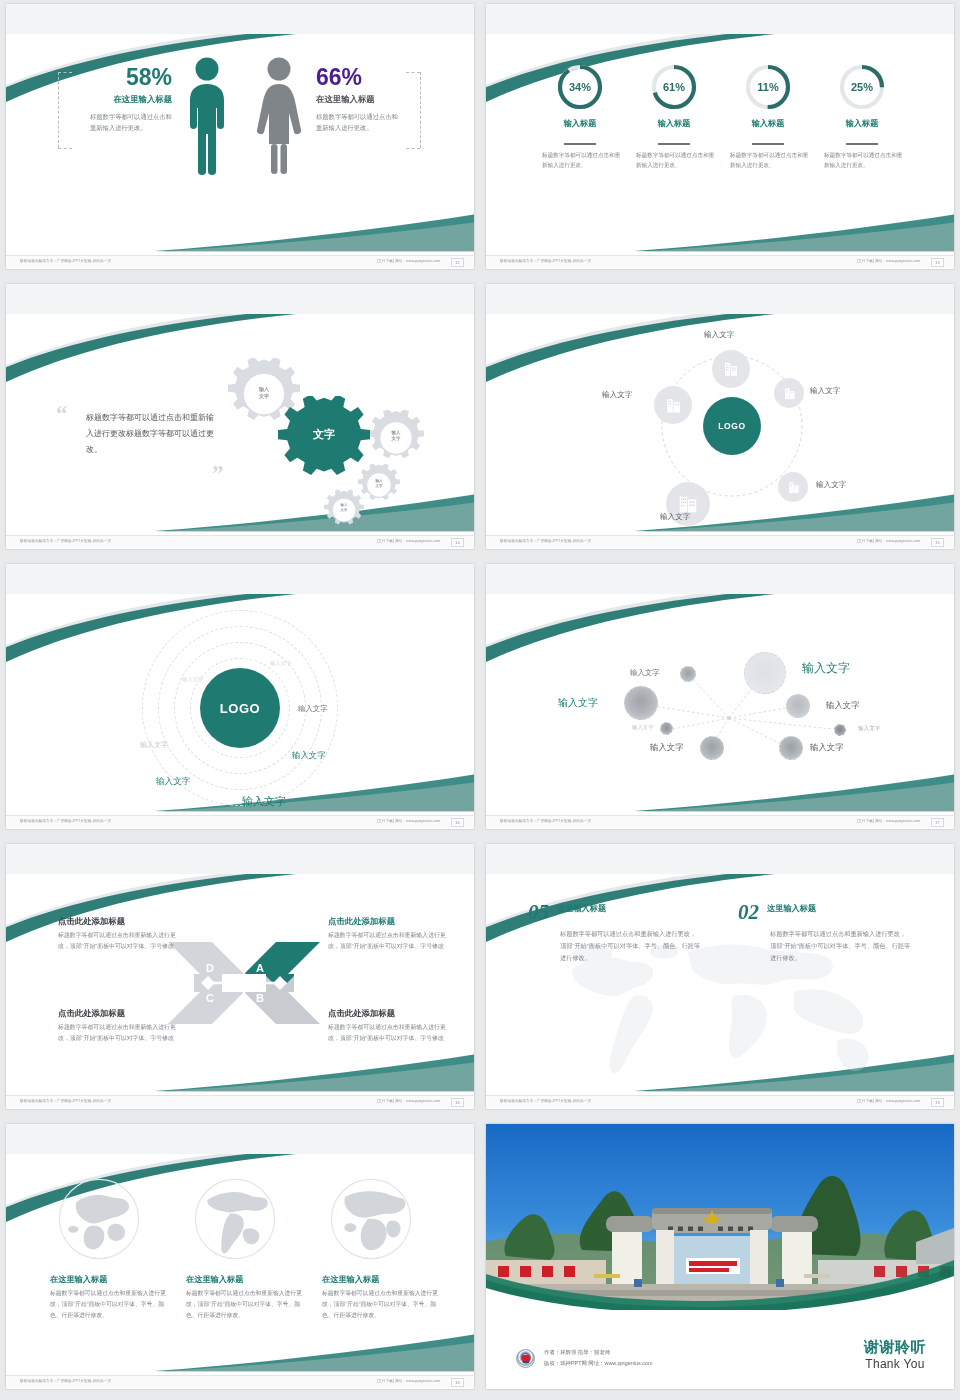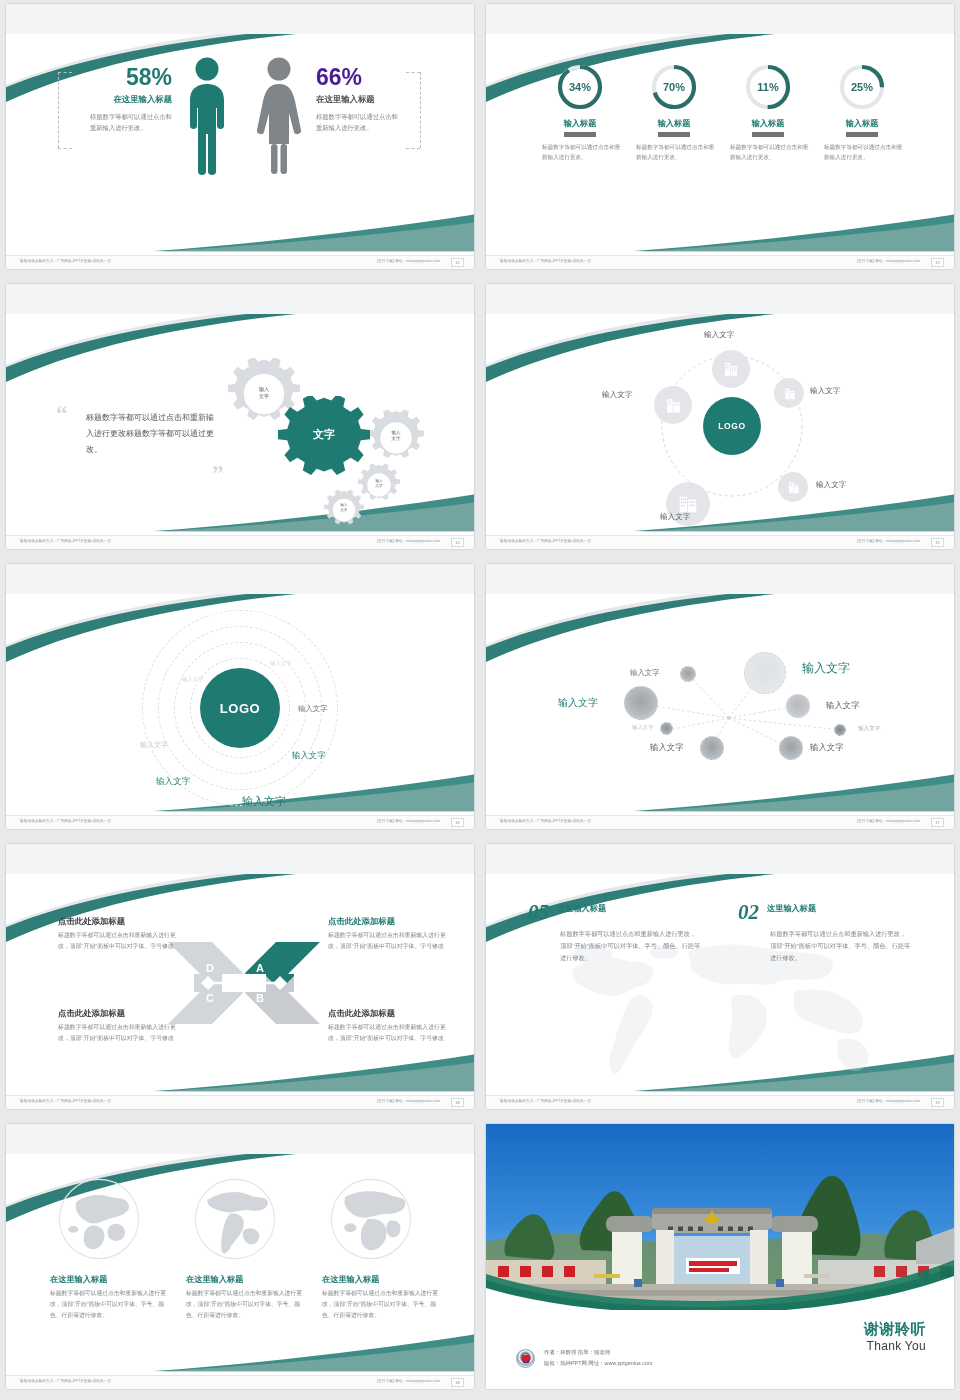--- a/index.html
+++ b/index.html
@@ -81,21 +81,21 @@
   .sub-g { font-size: 8.4px; font-weight: bold; color:#4c5054; }
   .body-sm { font-size: 6.3px; color:#7d8288; line-height: 1.75; }
 
   
   .donut-wrap { position:absolute; text-align:center; width:84px; }
   .donut { position:relative; width:50px; height:50px; margin:0 auto; }
   .donut .val {
     position:absolute; inset:0; display:flex; align-items:center; justify-content:center;
     font-size:11px; font-weight:bold; color:#2b6d68;
   }
-  .donut-cap { margin-top:4px; font-size:8.2px; font-weight:bold; color:#1f7a72; padding-bottom:3px; border-bottom:5px solid #737373; display:inline-block; }
+  .donut-cap { margin-top:4px; font-size:8.2px; font-weight:bold; color:#1f7a72; padding-bottom:14px; border-bottom:2px solid #737373; display:inline-block; }
   .donut-desc { margin-top:5px; font-size:5.6px; color:#7d8288; line-height:1.85; text-align:left; padding-left:4px; }
 
   
   .gear-lbl { font-size:5.1px; color:#8e9399; line-height:1.35; text-align:center; font-weight:bold; }
   .quote-mark { font-size:23px; color:#d5d8dc; font-family:"Liberation Serif", serif; font-weight:bold; line-height:.7; }
   .quote-txt { font-size:8px; color:#4e5358; line-height:2.0; }
 
   
   .hub-core {
     position:absolute; width:58px; height:58px; border-radius:50%;
@@ -240,21 +240,21 @@
           <div class="donut-cap">输入标题</div>
           <div class="donut-desc">标题数字等都可以通过点击和重新输入进行更改。</div>
         </div>
 
         <div class="donut-wrap" style="left:146px; top:28px;">
           <div class="donut">
             <svg viewBox="0 0 50 50" width="50" height="50">
               <circle cx="25" cy="25" r="20" fill="none" stroke="#e4e7ea" stroke-width="4.2"></circle>
               <circle cx="25" cy="25" r="20" fill="none" stroke="#2b6d68" stroke-width="4.2" stroke-dasharray="87.96 125.66" stroke-linecap="butt" transform="rotate(-90 25 25)"></circle>
             </svg>
-            <div class="val">70%</div>
+            <div class="val">61%</div>
           </div>
           <div class="donut-cap">输入标题</div>
           <div class="donut-desc">标题数字等都可以通过点击和重新输入进行更改。</div>
         </div>
 
         <div class="donut-wrap" style="left:240px; top:28px;">
           <div class="donut">
             <svg viewBox="0 0 50 50" width="50" height="50">
               <circle cx="25" cy="25" r="20" fill="none" stroke="#e4e7ea" stroke-width="4.2"></circle>
               <circle cx="25" cy="25" r="20" fill="none" stroke="#2b6d68" stroke-width="4.2" stroke-dasharray="62.83 125.66" stroke-linecap="butt" transform="rotate(-90 25 25)"></circle>
@@ -863,20 +863,20 @@
       </svg>
 
       <div style="position:absolute; left:30px; bottom:20px; display:flex; align-items:center; gap:9px; z-index:3;">
         <div class="credit-emblem"></div>
         <div>
           <div class="credit">作者：林辉强    指导：猫老师</div>
           <div class="credit">版权：戏神PPT网    网址：www.pptgenius.com</div>
         </div>
       </div>
 
-      <div style="position:absolute; right:28px; bottom:36px; text-align:right; z-index:3;">
+      <div style="position:absolute; right:28px; bottom:18px; text-align:center; z-index:3;">
         <div class="ty-cn">谢谢聆听</div>
         <div class="ty-en">Thank You</div>
       </div>
     </div>
   </div>
 
 </div>
 
 </body></html>

